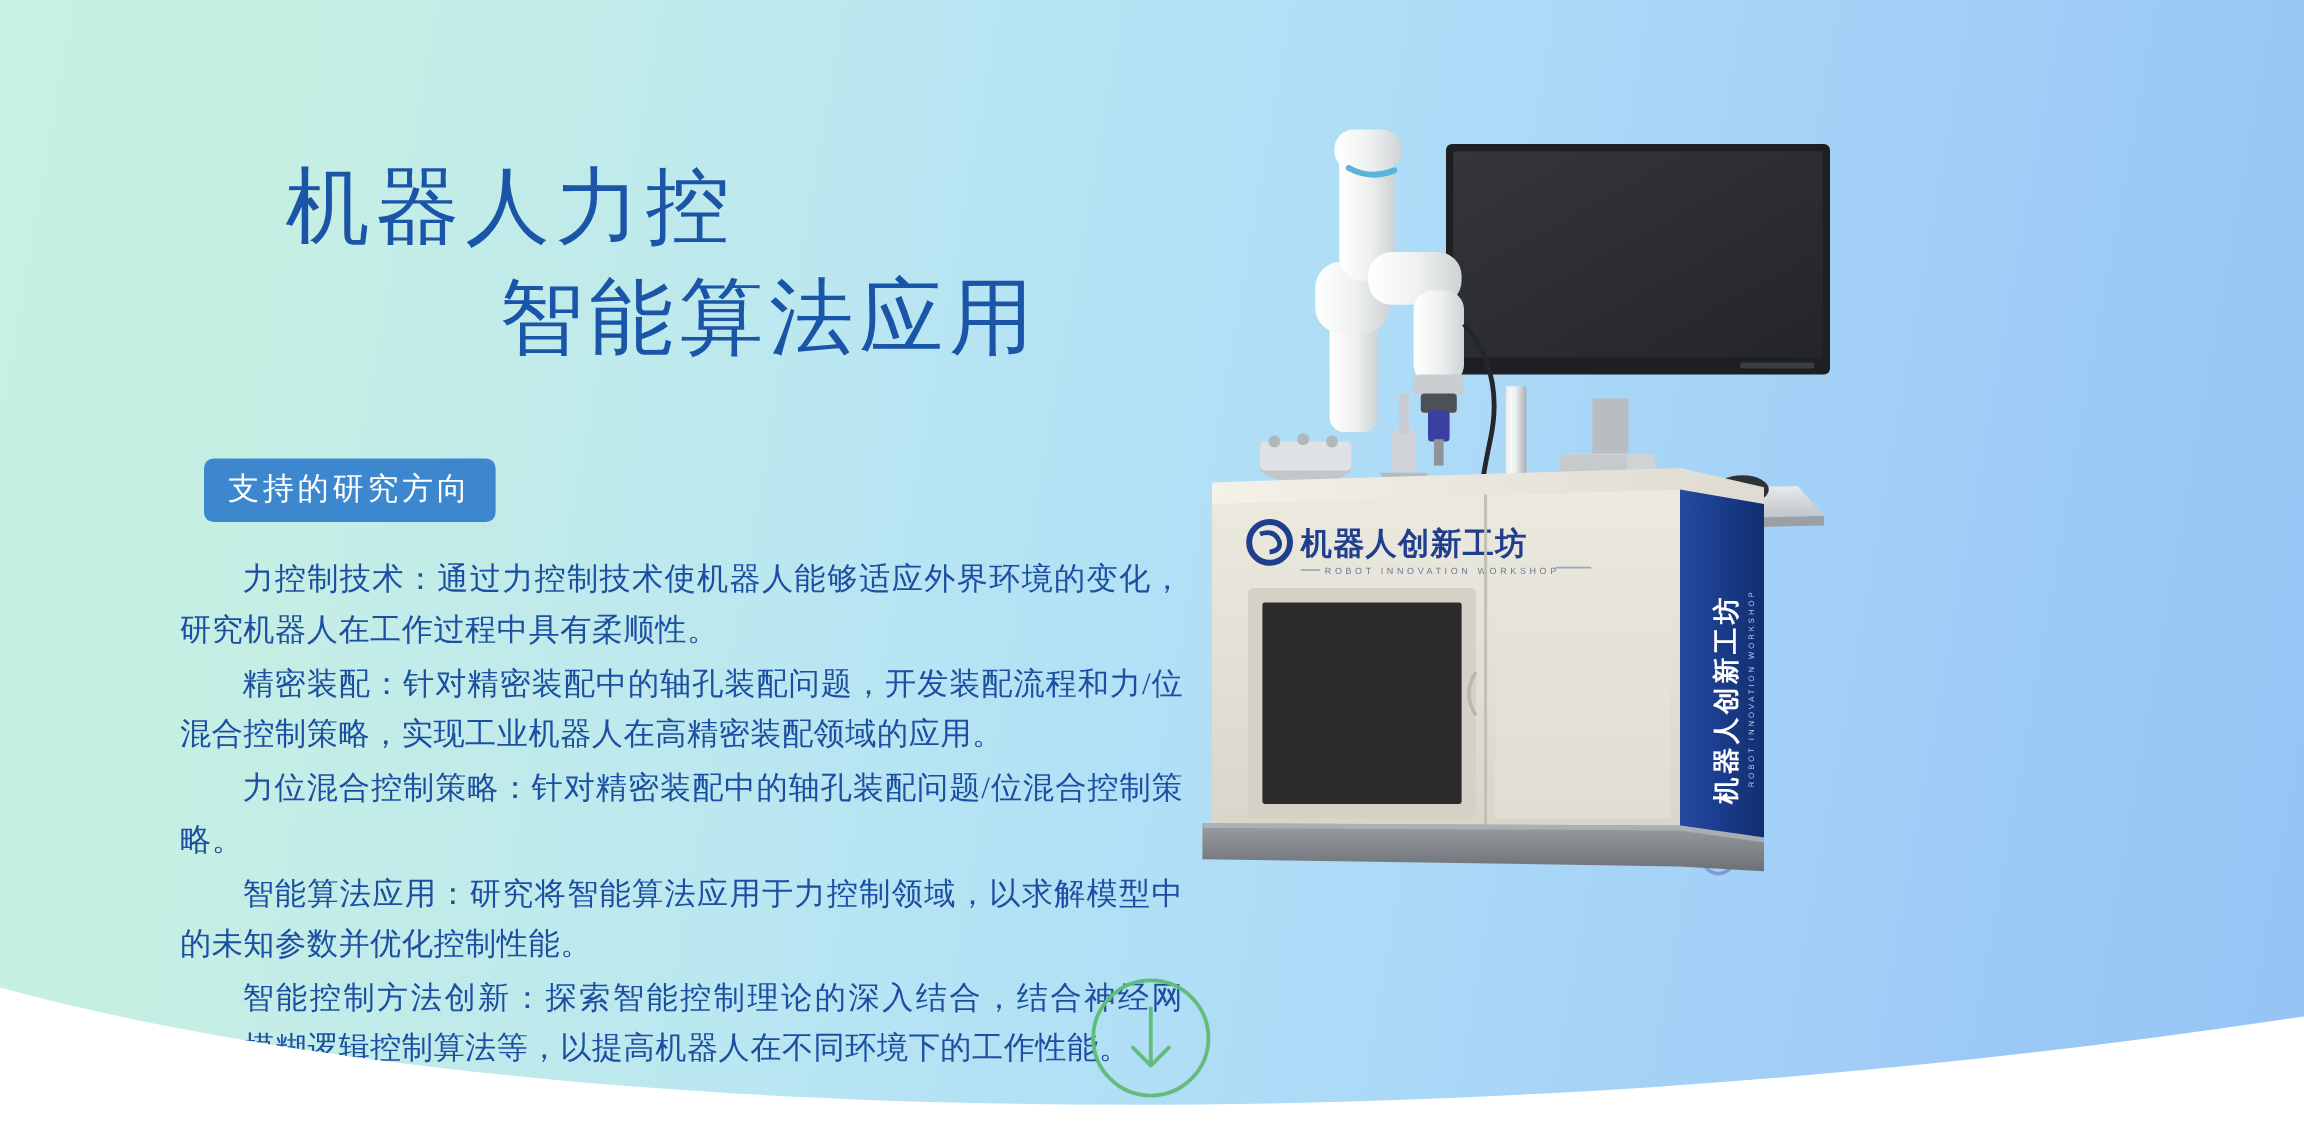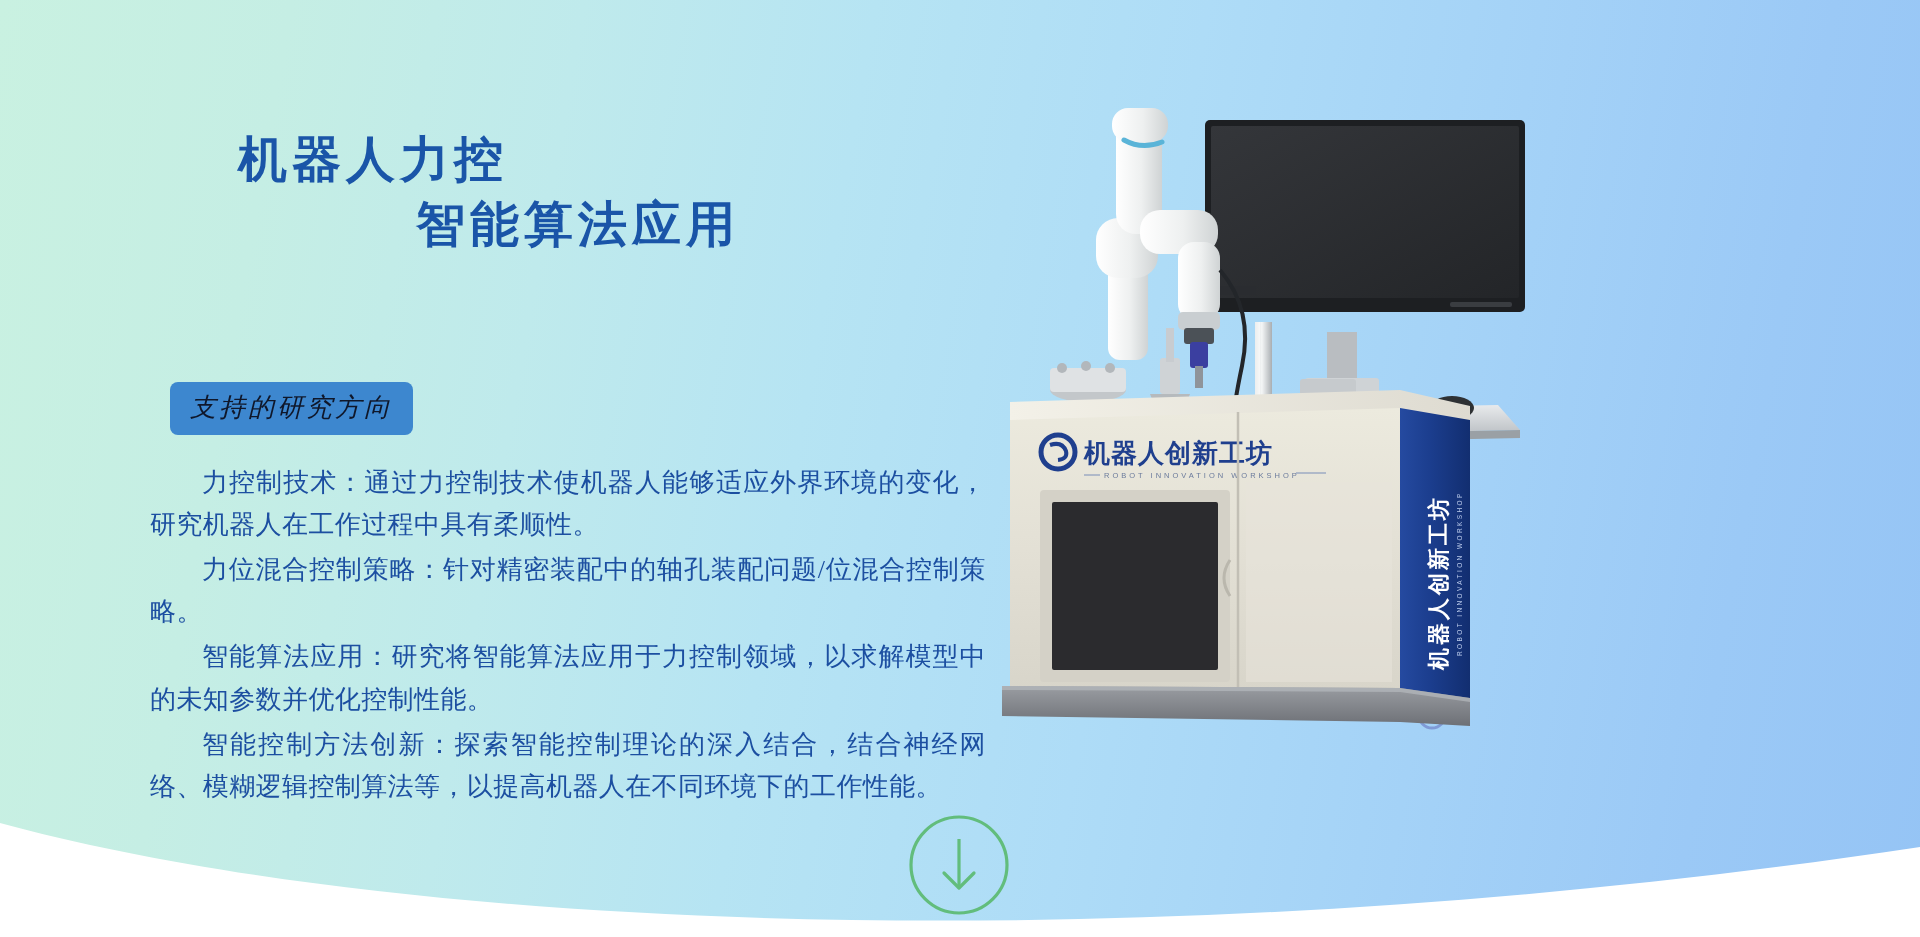--- a/index.html
+++ b/index.html
@@ -50,44 +50,43 @@
   }
 
   .title-block {
     position: absolute;
     left: 0;
     top: 128px;
     width: 1000px;
   }
   .title-line {
     color: #1a55a8;
-    font-size: 49px;
+    font-size: 70px;
     line-height: 1.32;
     letter-spacing: 5px;
-    font-weight: 700;
+    font-weight: 400;
     white-space: nowrap;
   }
   .title-line.l1 { padding-left: 238px; }
   .title-line.l2 { padding-left: 416px; }
 
   .badge-wrap {
     position: absolute;
     left: 170px;
     top: 382px;
   }
   .badge {
     display: inline-block;
     background: #3d87cf;
-    color: #0f172a;
+    color: #ffffff;
     font-size: 26px;
     letter-spacing: 3px;
     padding: 8px 20px 10px 20px;
     border-radius: 8px;
     white-space: nowrap;
-    font-style: italic;
   }
 
   .paragraphs {
     position: absolute;
     left: 150px;
     top: 462px;
     width: 836px;
   }
   .para {
     color: #1c4fa1;
@@ -262,20 +261,21 @@
       <div class="title-line l1">机器人力控</div>
       <div class="title-line l2">智能算法应用</div>
     </div>
 
     <div class="badge-wrap">
       <span class="badge">支持的研究方向</span>
     </div>
 
     <div class="paragraphs">
       <p class="para">力控制技术：通过力控制技术使机器人能够适应外界环境的变化，研究机器人在工作过程中具有柔顺性。</p>
+      <p class="para">精密装配：针对精密装配中的轴孔装配问题，开发装配流程和力/位混合控制策略，实现工业机器人在高精密装配领域的应用。</p>
       <p class="para">力位混合控制策略：针对精密装配中的轴孔装配问题/位混合控制策略。</p>
       <p class="para">智能算法应用：研究将智能算法应用于力控制领域，以求解模型中的未知参数并优化控制性能。</p>
       <p class="para">智能控制方法创新：探索智能控制理论的深入结合，结合神经网络、模糊逻辑控制算法等，以提高机器人在不同环境下的工作性能。</p>
     </div>
   </div>
 
   <svg class="scroll-down" viewBox="0 0 114 114">
     <circle cx="57" cy="57" r="48" fill="none" stroke="#62bd7c" stroke-width="3.2"></circle>
     <line x1="57" y1="31" x2="57" y2="79" stroke="#62bd7c" stroke-width="3.2"></line>
     <path d="M42 65 L57 80 L72 65" fill="none" stroke="#62bd7c" stroke-width="3.2" stroke-linecap="round" stroke-linejoin="round"></path>

